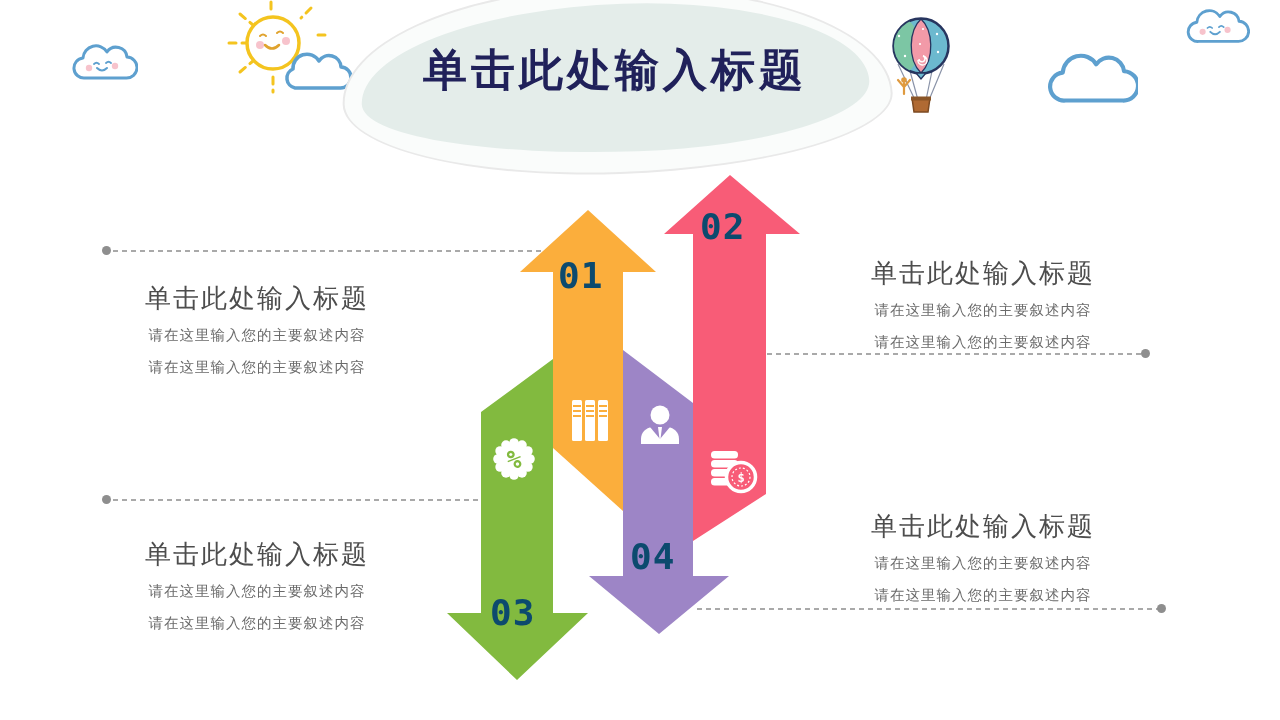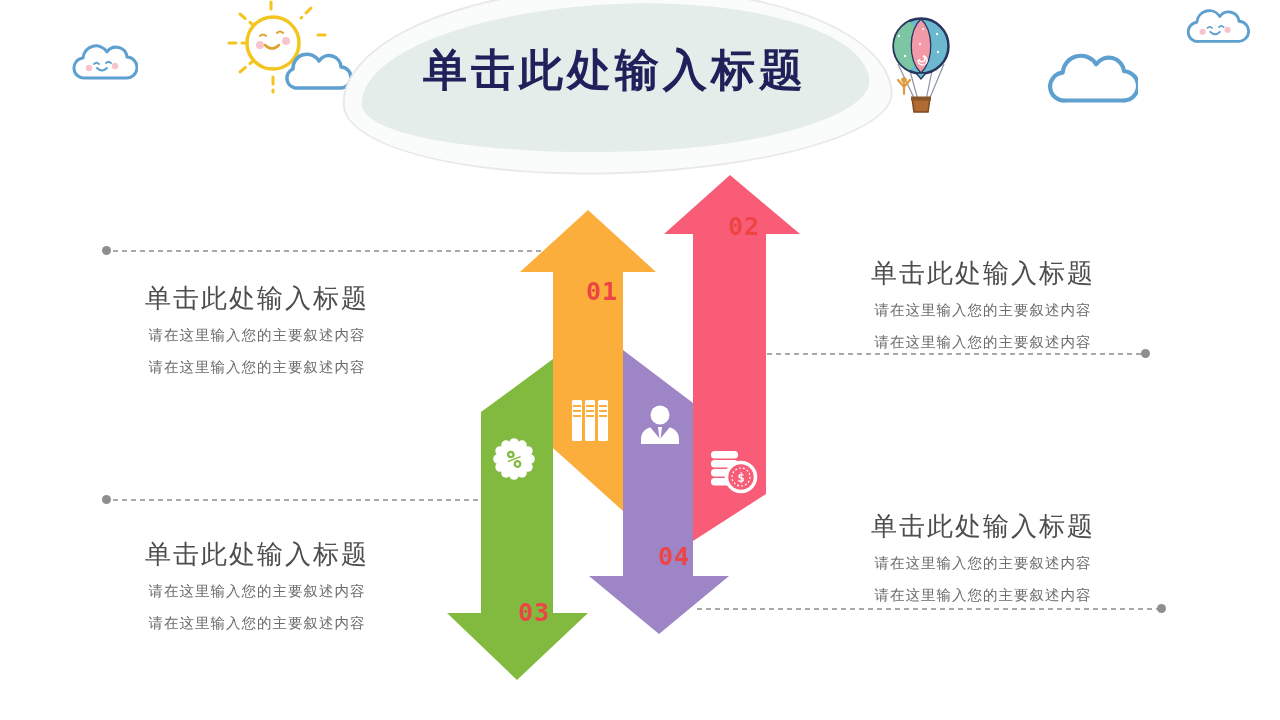--- a/index.html
+++ b/index.html
@@ -18,24 +18,24 @@
       background:#E4EDEA;z-index:3;
       border-radius:52% 48% 46% 54% / 62% 58% 42% 38%;transform:rotate(-2deg);}
   .slide-title{position:absolute;left:378px;top:44px;width:474px;z-index:4;
       text-align:center;font-size:44px;font-weight:bold;color:#20215A;
       letter-spacing:4px;line-height:52px;margin:0;}
 
   
   .diagram{position:absolute;left:0;top:0;width:1280px;height:720px;z-index:5;}
 
   
-  .num{position:absolute;width:60px;text-align:right;color:#ef4444;z-index:6;
+  .num{position:absolute;width:60px;text-align:left;color:#0c4a6e;z-index:6;
        font-family:"DejaVu Sans Mono","Liberation Mono",monospace;
-       font-weight:bold;font-size:25px;line-height:34px;letter-spacing:1px;}
-  .num1{left:558px;top:259px;margin-top:16px;} .num2{left:700px;top:210px;}
+       font-weight:bold;font-size:36px;line-height:34px;letter-spacing:1px;}
+  .num1{left:558px;top:259px;} .num2{left:700px;top:210px;}
   .num3{left:490px;top:596px;} .num4{left:630px;top:540px;}
 
   
   .leader{position:absolute;height:2px;z-index:4;
       background:repeating-linear-gradient(90deg,#A9A9A9 0 5px,transparent 5px 9px);}
   .leader .dot{position:absolute;width:9px;height:9px;border-radius:50%;
       background:#8E8E8E;top:-4px;}
   .dot-left{left:-2px;} .dot-right{right:-2px;}
   .leader1{left:104px;top:250px;width:438px;}
   .leader2{left:104px;top:499px;width:377px;}

